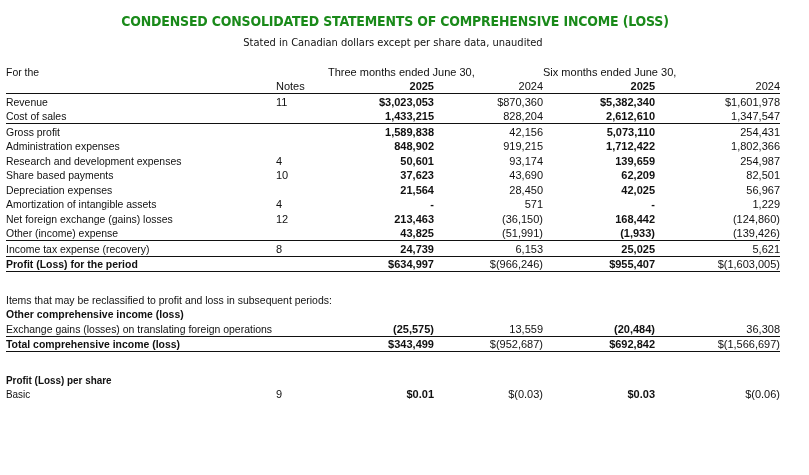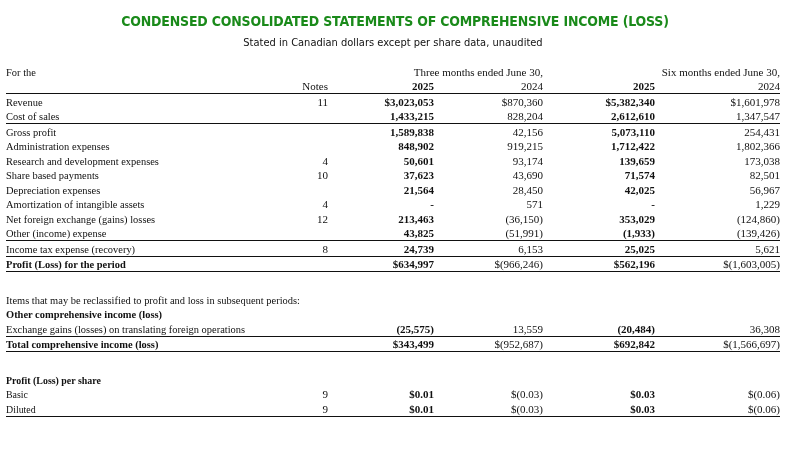--- a/index.html
+++ b/index.html
@@ -14,38 +14,38 @@
       color: #1a8a1a; letter-spacing: -0.2px; transform: scaleX(0.93); transform-origin: center;
     }
     .subtitle {
       position: absolute; left: 0; top: 36px; width: 786px; text-align: center;
       font-family: "DejaVu Sans", sans-serif; font-size: 11px; color: #111;
       transform: scaleX(0.9); transform-origin: center;
     }
     table.stmt {
       position: absolute; left: 6px; top: 64px; width: 774px;
       border-collapse: collapse; table-layout: fixed;
-      font-family: Liberation Serif, serif; font-size: 11px;
+      font-family: Liberation Sans, sans-serif; font-size: 11px;
     }
     table.stmt td {
       padding: 0; height: 14.5px; line-height: 14px; white-space: nowrap;
       vertical-align: bottom;
     }
     col.c-label { width: 270px; }
     col.c-notes { width: 52px; }
     col.c-v1 { width: 106px; }
     col.c-v2 { width: 109px; }
     col.c-v3 { width: 112px; }
     col.c-v4 { width: 125px; }
     .label { text-align: left; transform: scaleX(0.95); transform-origin: left; }
-    .notes { text-align: right; }
+    .notes { text-align: left; }
     .num { text-align: right; }
     .bold { font-weight: bold; }
     .hdr-row td { height: 16px; }
-    .group-hdr { text-align: right; }
+    .group-hdr { text-align: left; }
     tr.line-under td { border-bottom: 1.5px solid #111; }
     tr.spacer td { height: 20px; }
     .wrap { white-space: normal; line-height: 14px; }
     .eps-label { transform: scaleX(0.9); transform-origin: left; }
   </style>
 </head>
 <body>
 
 <div class="title" style="color: rgb(26, 138, 26);">CONDENSED CONSOLIDATED STATEMENTS OF COMPREHENSIVE INCOME (LOSS)</div>
 <div class="subtitle">Stated in Canadian dollars except per share data, unaudited</div>
@@ -112,29 +112,29 @@
       <td class="num bold">1,712,422</td>
       <td class="num">1,802,366</td>
     </tr>
 
     <tr>
       <td class="label">Research and development expenses</td>
       <td class="notes">4</td>
       <td class="num bold">50,601</td>
       <td class="num">93,174</td>
       <td class="num bold">139,659</td>
-      <td class="num">173,038</td>
+      <td class="num">254,987</td>
     </tr>
 
     <tr>
       <td class="label">Share based payments</td>
       <td class="notes">10</td>
       <td class="num bold">37,623</td>
       <td class="num">43,690</td>
-      <td class="num bold">71,574</td>
+      <td class="num bold">62,209</td>
       <td class="num">82,501</td>
     </tr>
 
     <tr>
       <td class="label">Depreciation expenses</td>
       <td class="notes"></td>
       <td class="num bold">21,564</td>
       <td class="num">28,450</td>
       <td class="num bold">42,025</td>
       <td class="num">56,967</td>
@@ -148,21 +148,21 @@
       <td class="num bold">-</td>
       <td class="num">1,229</td>
     </tr>
 
 
     <tr>
       <td class="label">Net foreign exchange (gains) losses</td>
       <td class="notes">12</td>
       <td class="num bold">213,463</td>
       <td class="num">(36,150)</td>
-      <td class="num bold">353,029</td>
+      <td class="num bold">168,442</td>
       <td class="num">(124,860)</td>
     </tr>
 
     <tr class="line-under">
       <td class="label">Other (income) expense</td>
       <td class="notes"></td>
       <td class="num bold">43,825</td>
       <td class="num">(51,991)</td>
       <td class="num bold">(1,933)</td>
       <td class="num">(139,426)</td>
@@ -176,21 +176,21 @@
       <td class="num">6,153</td>
       <td class="num bold">25,025</td>
       <td class="num">5,621</td>
     </tr>
 
     <tr class="line-under">
       <td class="label bold">Profit (Loss) for the period</td>
       <td class="notes"></td>
       <td class="num bold">$634,997</td>
       <td class="num">$(966,246)</td>
-      <td class="num bold">$562,196</td>
+      <td class="num bold">$955,407</td>
       <td class="num">$(1,603,005)</td>
     </tr>
 
     <tr class="spacer">
         <td colspan="6"></td>
       </tr>
 
     <tr>
       <td class="label wrap">Items that may be reclassified to profit and loss in subsequent periods:</td>
       <td colspan="5"></td>
@@ -225,22 +225,14 @@
       <td colspan="5"></td>
     </tr>
     <tr>
       <td class="label eps-label">Basic</td>
       <td class="notes">9</td>
       <td class="num bold">$0.01</td>
       <td class="num">$(0.03)</td>
       <td class="num bold">$0.03</td>
       <td class="num">$(0.06)</td>
     </tr>
-    <tr class="line-under">
-      <td class="label eps-label">Diluted</td>
-      <td class="notes">9</td>
-      <td class="num bold">$0.01</td>
-      <td class="num">$(0.03)</td>
-      <td class="num bold">$0.03</td>
-      <td class="num">$(0.06)</td>
-    </tr>
   </tbody>
 </table>
 
 </body></html>

